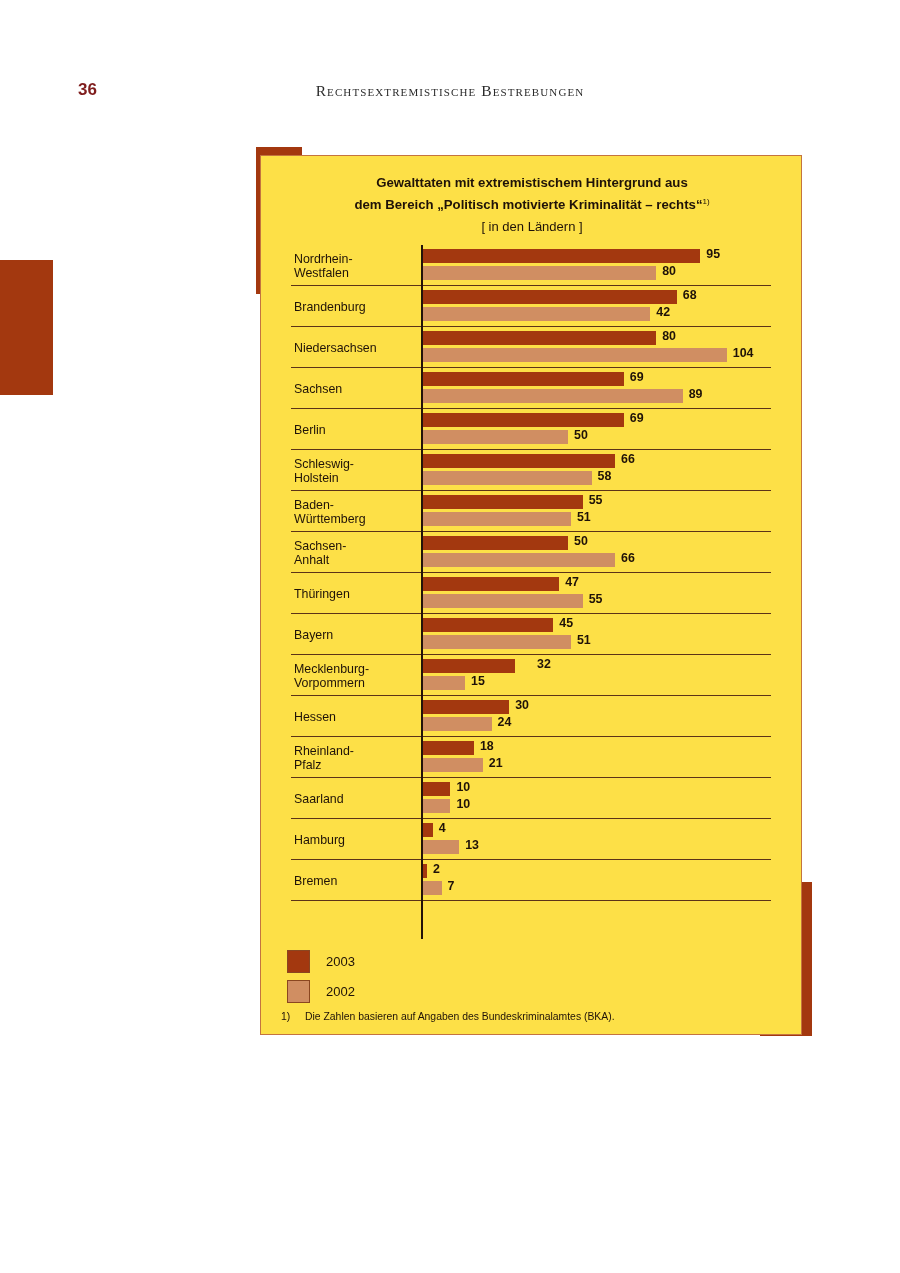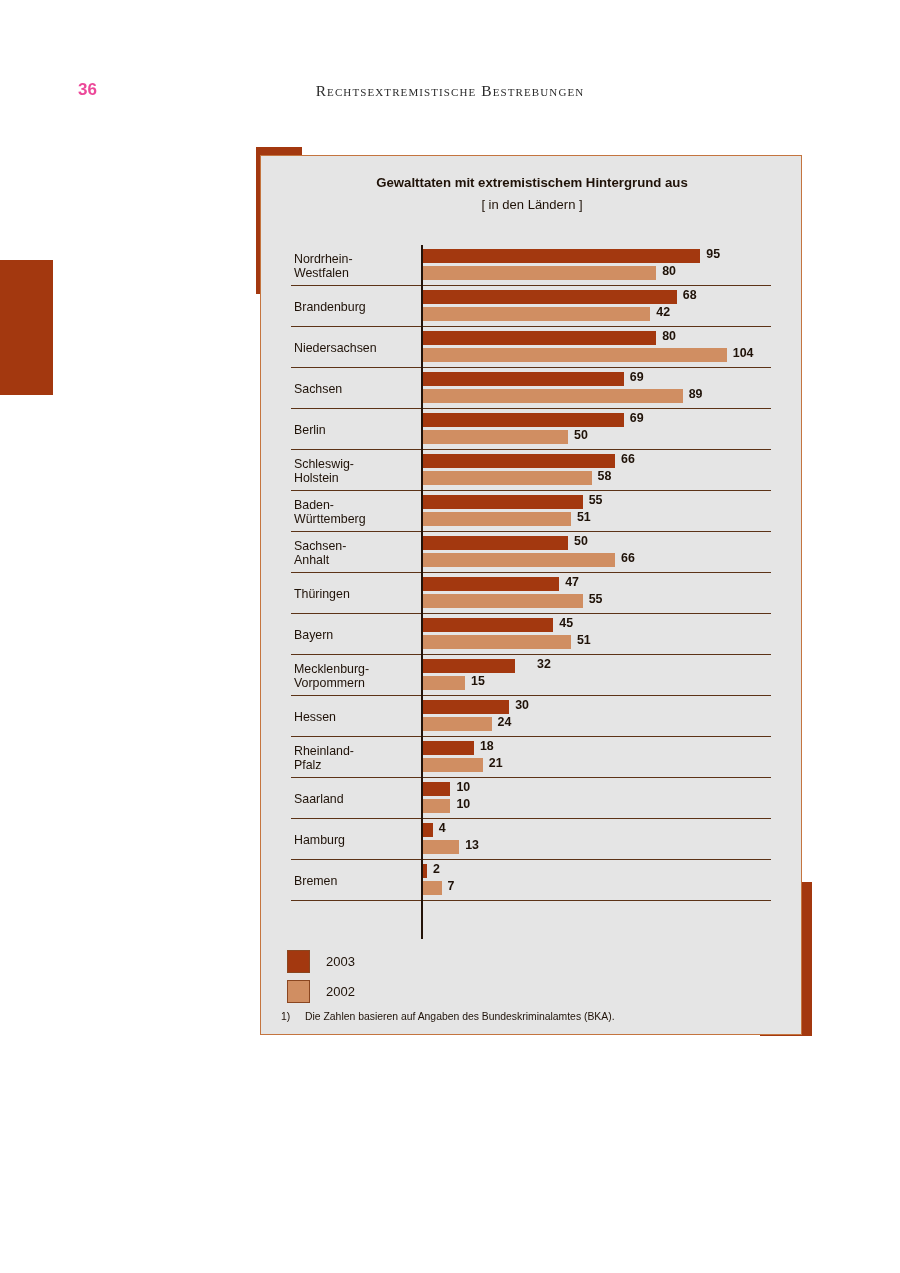--- a/index.html
+++ b/index.html
@@ -19,21 +19,21 @@
   #page-header {
     position: absolute;
     left: 0; top: 80px;
     width: 900px; height: 36px;
   }
   #page-number {
     position: absolute;
     left: 78px; top: 0;
     font-size: 17px;
     font-weight: bold;
-    color: #ec4899;
+    color: #7f1d1d;
     letter-spacing: 0px;
   }
   #running-head {
     position: absolute;
     left: 0; top: 2px;
     width: 900px;
     text-align: center;
     font-size: 15.5px;
     color: #2b2b2b;
     font-variant: small-caps;
@@ -50,21 +50,21 @@
   #deco-left-bar   { left: 256px; top: 147px; width: 11px;  height: 147px; }
   #deco-margin-left{ left: 0px;   top: 260px; width: 53px;  height: 135px; }
   #deco-right-bar  { left: 801px; top: 882px; width: 11px;  height: 154px; }
   #deco-bottom-right{ left: 760px; top: 1025px; width: 52px; height: 11px; }
 
   
   #chart-panel {
     position: absolute;
     left: 260px; top: 155px;
     width: 542px; height: 880px;
-    background: #e5e5e5;
+    background: #fde047;
     border: 1px solid #C4743F;
     box-sizing: border-box;
   }
 
   
   #chart-title-block {
     position: absolute;
     left: 0; top: 17px;
     width: 542px;
     text-align: center;
@@ -200,20 +200,23 @@
 <div class="deco" id="deco-top-left"></div>
 <div class="deco" id="deco-left-bar"></div>
 <div class="deco" id="deco-margin-left"></div>
 <div class="deco" id="deco-right-bar"></div>
 <div class="deco" id="deco-bottom-right"></div>
 
 <div id="chart-panel">
 
   <div id="chart-title-block">
     <div class="title-line">Gewalttaten mit extremistischem Hintergrund aus</div>
+    <div class="title-line">
+      <span>dem Bereich „Politisch motivierte Kriminalität – rechts“</span><span class="title-sup">1)</span>
+    </div>
     <div id="chart-subtitle">[ in den Ländern ]</div>
   </div>
 
   <div id="plot-area">
 
   <div class="chart-row">
         <div class="row-label">Nordrhein-
 Westfalen</div>
         <div class="bars">
           <div class="bar bar-2003" style="left: 0px; width: 279.3px;"></div>

